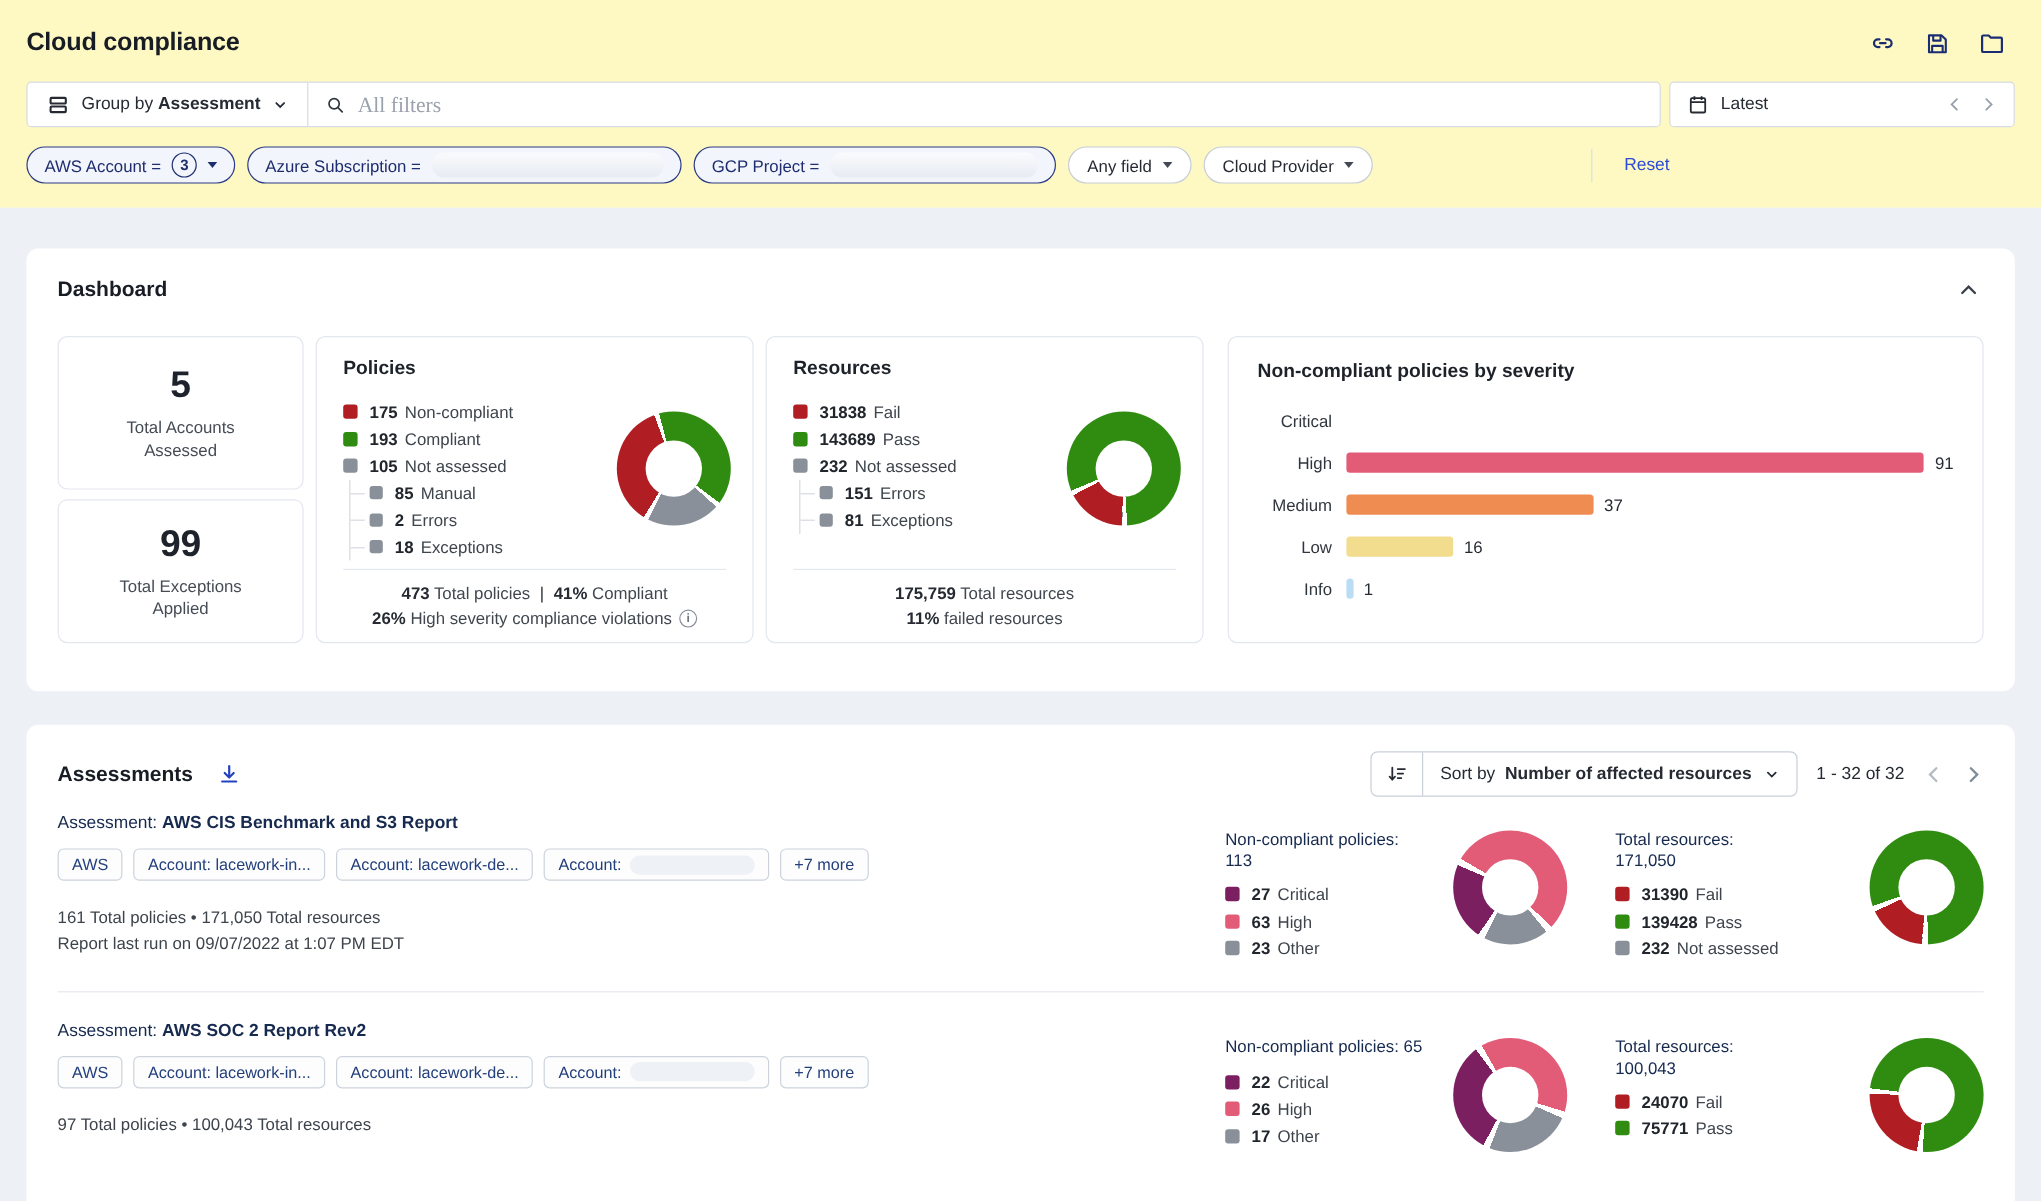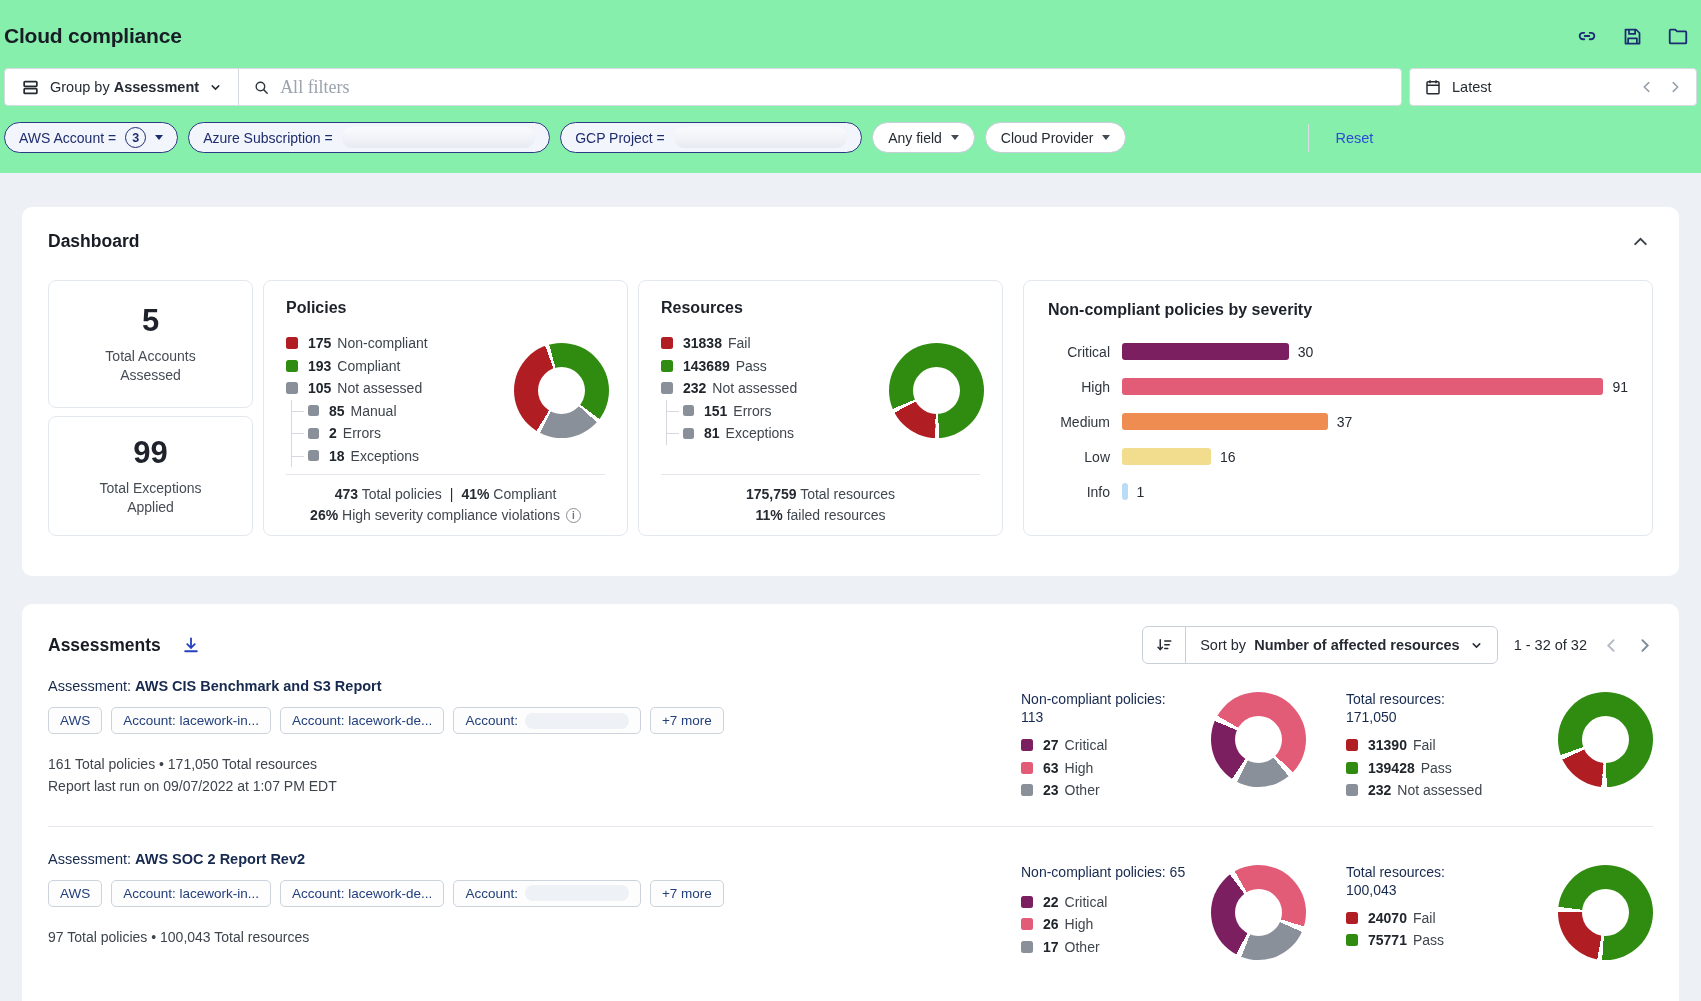--- a/index.html
+++ b/index.html
@@ -1,21 +1,21 @@
 <!DOCTYPE html>
 <html><head>
 <meta charset="utf-8">
 <style>
   * { margin:0; padding:0; box-sizing:border-box; }
   html,body { width:1701px; height:1001px; overflow:hidden; }
   body { background:#edf1f6; font-family:"Liberation Sans", sans-serif; color:#262b33; }
   svg { display:block; }
 
   
-  .top-section { background:#86efac; padding:24px 4px 20px; }
+  .top-section { background:#fef9c3; padding:24px 22px 20px; }
   .title-row { display:flex; justify-content:space-between; align-items:center; }
   .page-title { font-size:21px; font-weight:700; color:#181d25; letter-spacing:-.2px; }
   .header-icons { display:flex; gap:24px; align-items:center; color:#1b2d72; padding-right:8px; }
   .header-icons .hicon { cursor:pointer; }
 
   .toolbar { margin-top:20px; display:flex; gap:7px; }
   .toolbar-box { border:1px solid #d6dbe3; border-radius:4px; height:38px; display:flex; align-items:center; background:#fff; }
   .toolbar-left { flex:1; }
   .groupby-btn { display:flex; align-items:center; gap:10px; padding:0 16px; height:100%; border-right:1px solid #d6dbe3; cursor:pointer; font-size:14.5px; color:#262b33; white-space:nowrap; }
   .groupby-btn b { font-weight:700; }
@@ -317,24 +317,20 @@
             <span><b>11%</b> <span>failed resources</span></span>
           </div>
       </div>
     </div>
 
     <div class="severity-panel">
       <div class="panel-title">Non-compliant policies by severity</div>
       <div class="sev-rows">
         <div class="sev-row">
           <span class="sev-label">Critical</span>
-          <div class="sev-bar-area">
-              <div class="sev-bar" style="background: rgb(123, 31, 96); width: 32.967%;"></div>
-              <span class="sev-val">30</span>
-            </div>
         </div>
         <div class="sev-row">
           <span class="sev-label">High</span>
           <div class="sev-bar-area">
               <div class="sev-bar" style="background: rgb(226, 92, 120); width: 100%;"></div>
               <span class="sev-val">91</span>
             </div>
         </div>
         <div class="sev-row">
           <span class="sev-label">Medium</span>

